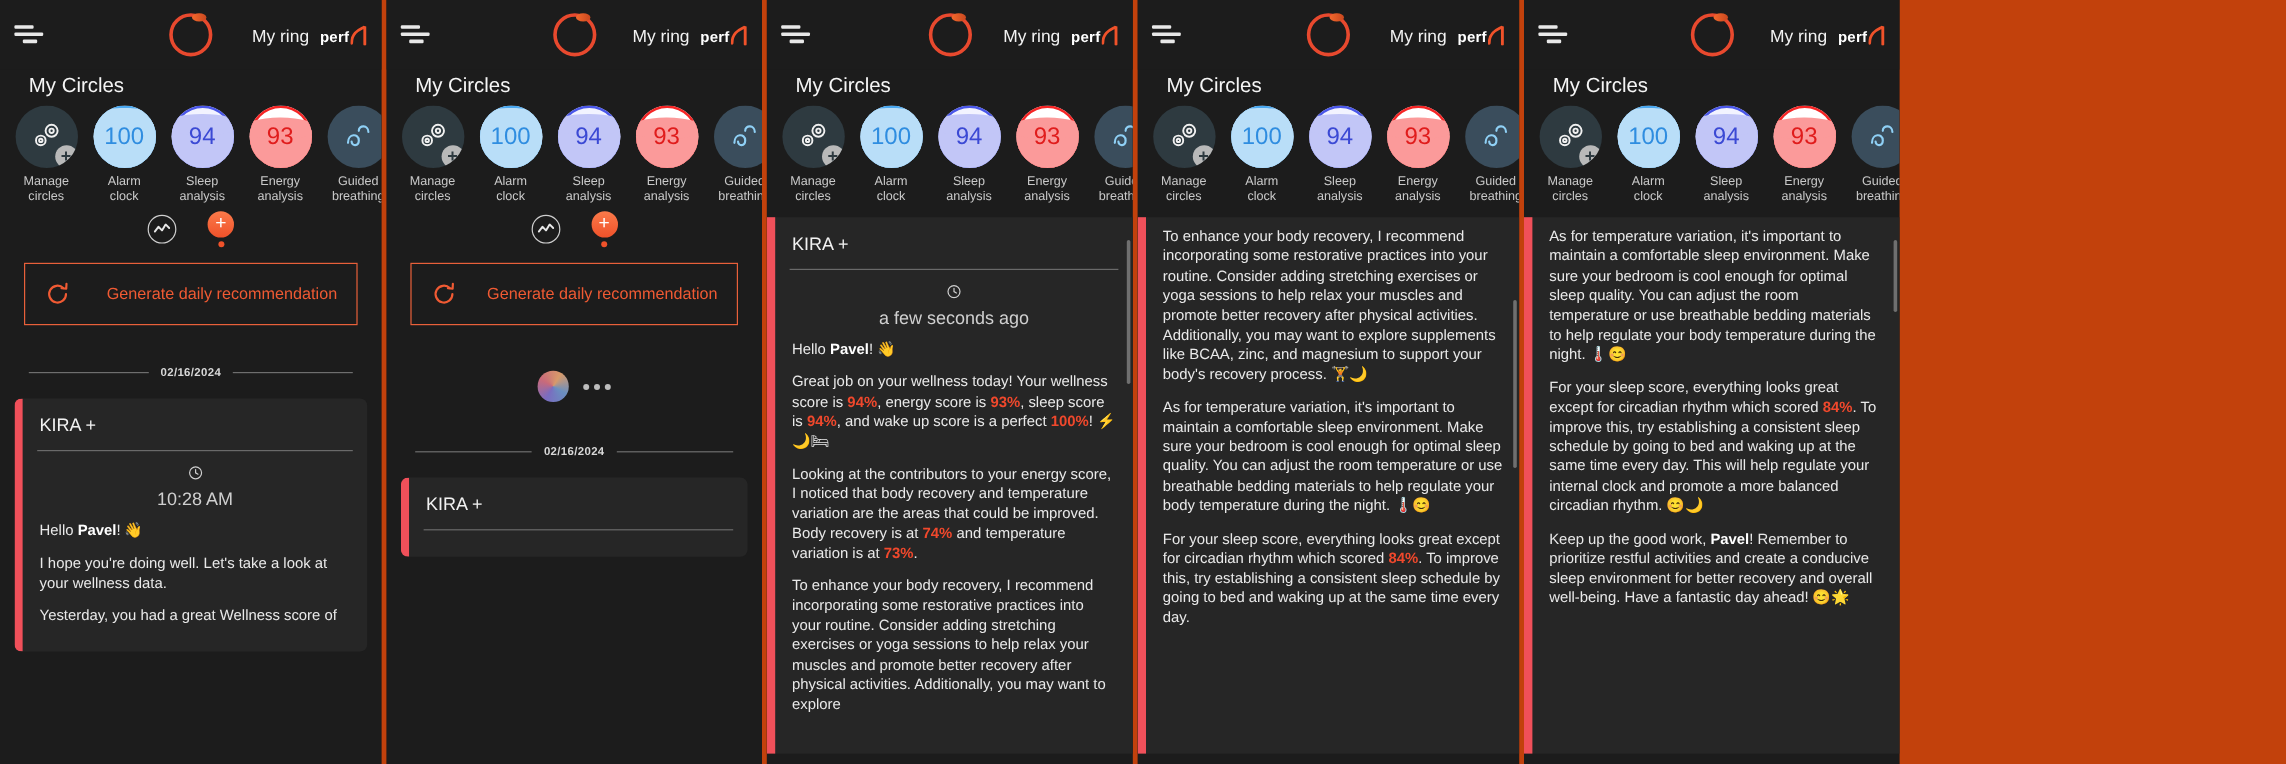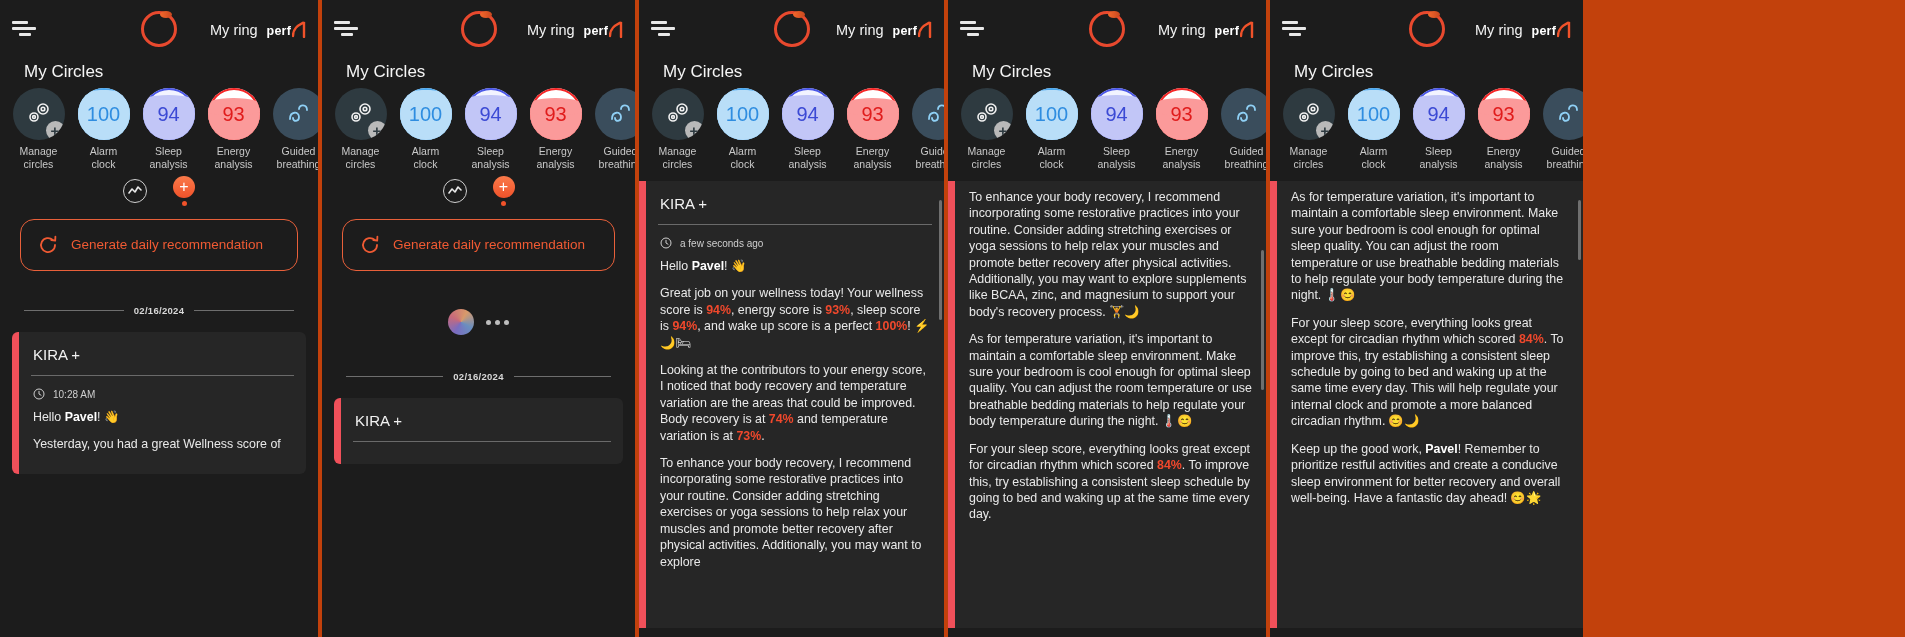--- a/index.html
+++ b/index.html
@@ -111,42 +111,43 @@
   .plus-fab {
     width: 22px; height: 22px; border-radius: 50%;
     background: linear-gradient(180deg,#fa7a4a,#f0522a);
     color:#fff; display:flex; align-items:center; justify-content:center;
     font-size: 16px; line-height: 0; font-weight: 500;
   }
   .fabdot { width: 5px; height: 5px; border-radius:50%; background:#f0522a; margin-top: 3px; }
 
   .genbtn {
     margin: 8px 20px 0 20px; height: 52px;
-    border: 1px solid #e8603a; border-radius: 14px;
+    border: 1px solid #e8603a; border-radius: 0;
     display: flex; align-items: center; gap: 12px; padding: 0 16px;
     background: transparent;
+    justify-content: space-between;
   }
   .genbtn .txt { color: #f05a33; font-size: 13.5px; line-height: 16.5px; }
 
   
   .datediv { display: flex; align-items: center; gap: 10px; padding: 0 24px; margin-top: 34px; }
   .datediv .ln { flex: 1; height: 1px; background: #6e6e6e; }
   .datediv .dt { color: #d8d8d8; font-size: 9.5px; font-weight: bold; letter-spacing: .3px; }
 
   
   .kira {
     margin: 16px 12px 0 12px;
     background: #262626; border-radius: 6px;
     border-left: 7px solid #f0505a;
     overflow: hidden;
   }
   .kira-head { padding: 14px 14px 12px 14px; color:#f2f2f2; font-size: 15px; font-weight: 500; }
   .kira-rule { height: 1px; background: #6a6a6a; margin: 0 12px; }
   .kira-body { padding: 12px 14px 10px 14px; }
-  .meta { display: flex; align-items: center; gap: 8px; color:#cfcfcf; font-size: 10px; margin-bottom: 9px; }
+  .meta { display: flex; align-items: center; gap: 8px; color:#cfcfcf; font-size: 15px; margin-bottom: 9px; flex-direction: column; }
   .msg { color:#e9e9e9; font-size: 12.4px; line-height: 16.4px; margin-bottom: 11px; }
   .msg b { font-weight: bold; color: #fff; }
   .hl { color:#f0482c; font-weight: bold; }
 
   
   .kira-full { margin-top: 0; border-radius: 0; }
   .scrollbar {
     position: absolute; right: 2px; width: 3px; border-radius: 2px; background: #6f6f6f;
   }
 
@@ -271,20 +272,21 @@
       <div class="kira-rule"></div>
       <div class="kira-body">
         <div class="meta">
           <svg width="12" height="12" viewBox="0 0 12 12">
             <circle cx="6" cy="6" r="5" fill="none" stroke="#cfcfcf" stroke-width="1"></circle>
             <path d="M6 3.3 L6 6 L8 7.2" fill="none" stroke="#cfcfcf" stroke-width="1" stroke-linecap="round"></path>
           </svg>
           <span>10:28 AM</span>
         </div>
         <div class="msg">Hello <b>Pavel</b>! 👋</div>
+        <div class="msg">I hope you're doing well. Let's take a look at your wellness data.</div>
         <div class="msg">Yesterday, you had a great Wellness score of</div>
       </div>
     </div>
   </div>
 
   <div class="panel p2">
     <div class="hdr">
       <div class="burger">
           <i></i>
           <i></i>

